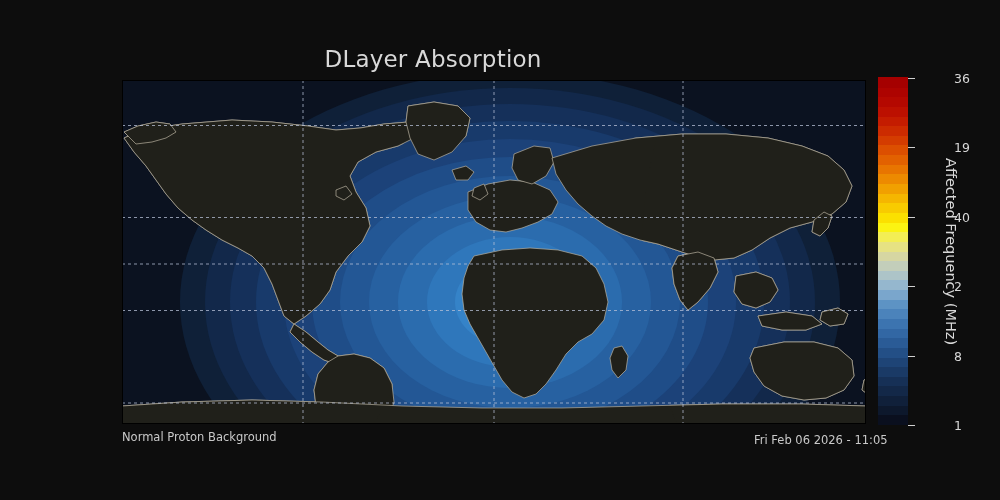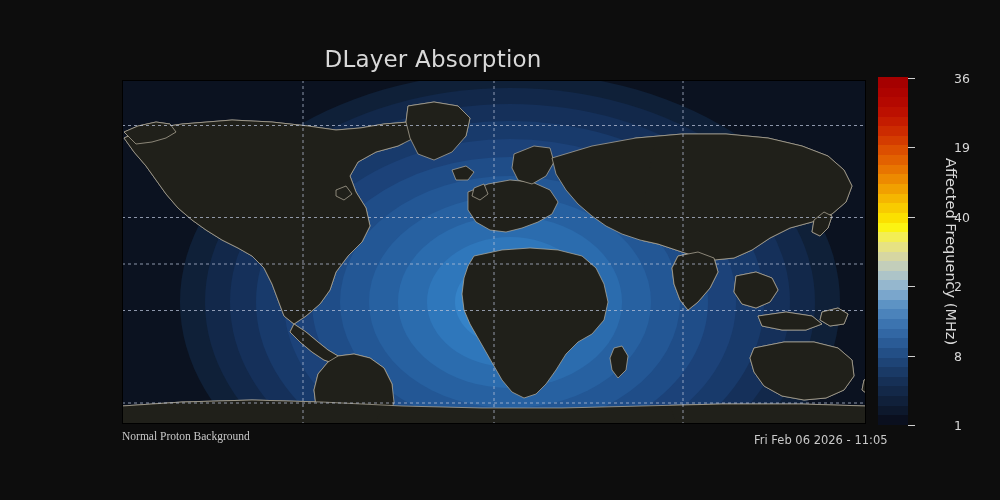--- a/index.html
+++ b/index.html
@@ -27,21 +27,21 @@
     position:absolute;left:122px;top:80px;width:744px;height:344px;
     background:#0c1422;
     overflow:hidden;
   }
   #map-svg{position:absolute;left:0;top:0;width:744px;height:344px;display:block;}
 
   
   .note{
     position:absolute;color:#c9c9c9;font-size:11.5px;white-space:nowrap;
   }
-  #note-proton{left:122px;top:430px;font-family:Liberation Serif, serif;}
+  #note-proton{left:122px;top:430px;}
   #note-xray{left:122px;top:444px;}
   #stamp{left:754px;top:433px;color:#c9c9c9;font-size:11.5px;}
 
   #copyright{
     position:absolute;left:8px;top:478px;
     color:#cfcfcf;font-size:12px;font-style:italic;white-space:nowrap;
   }
 
   
   #cbar-wrap{position:absolute;left:878px;top:78px;width:30px;height:347px;}

